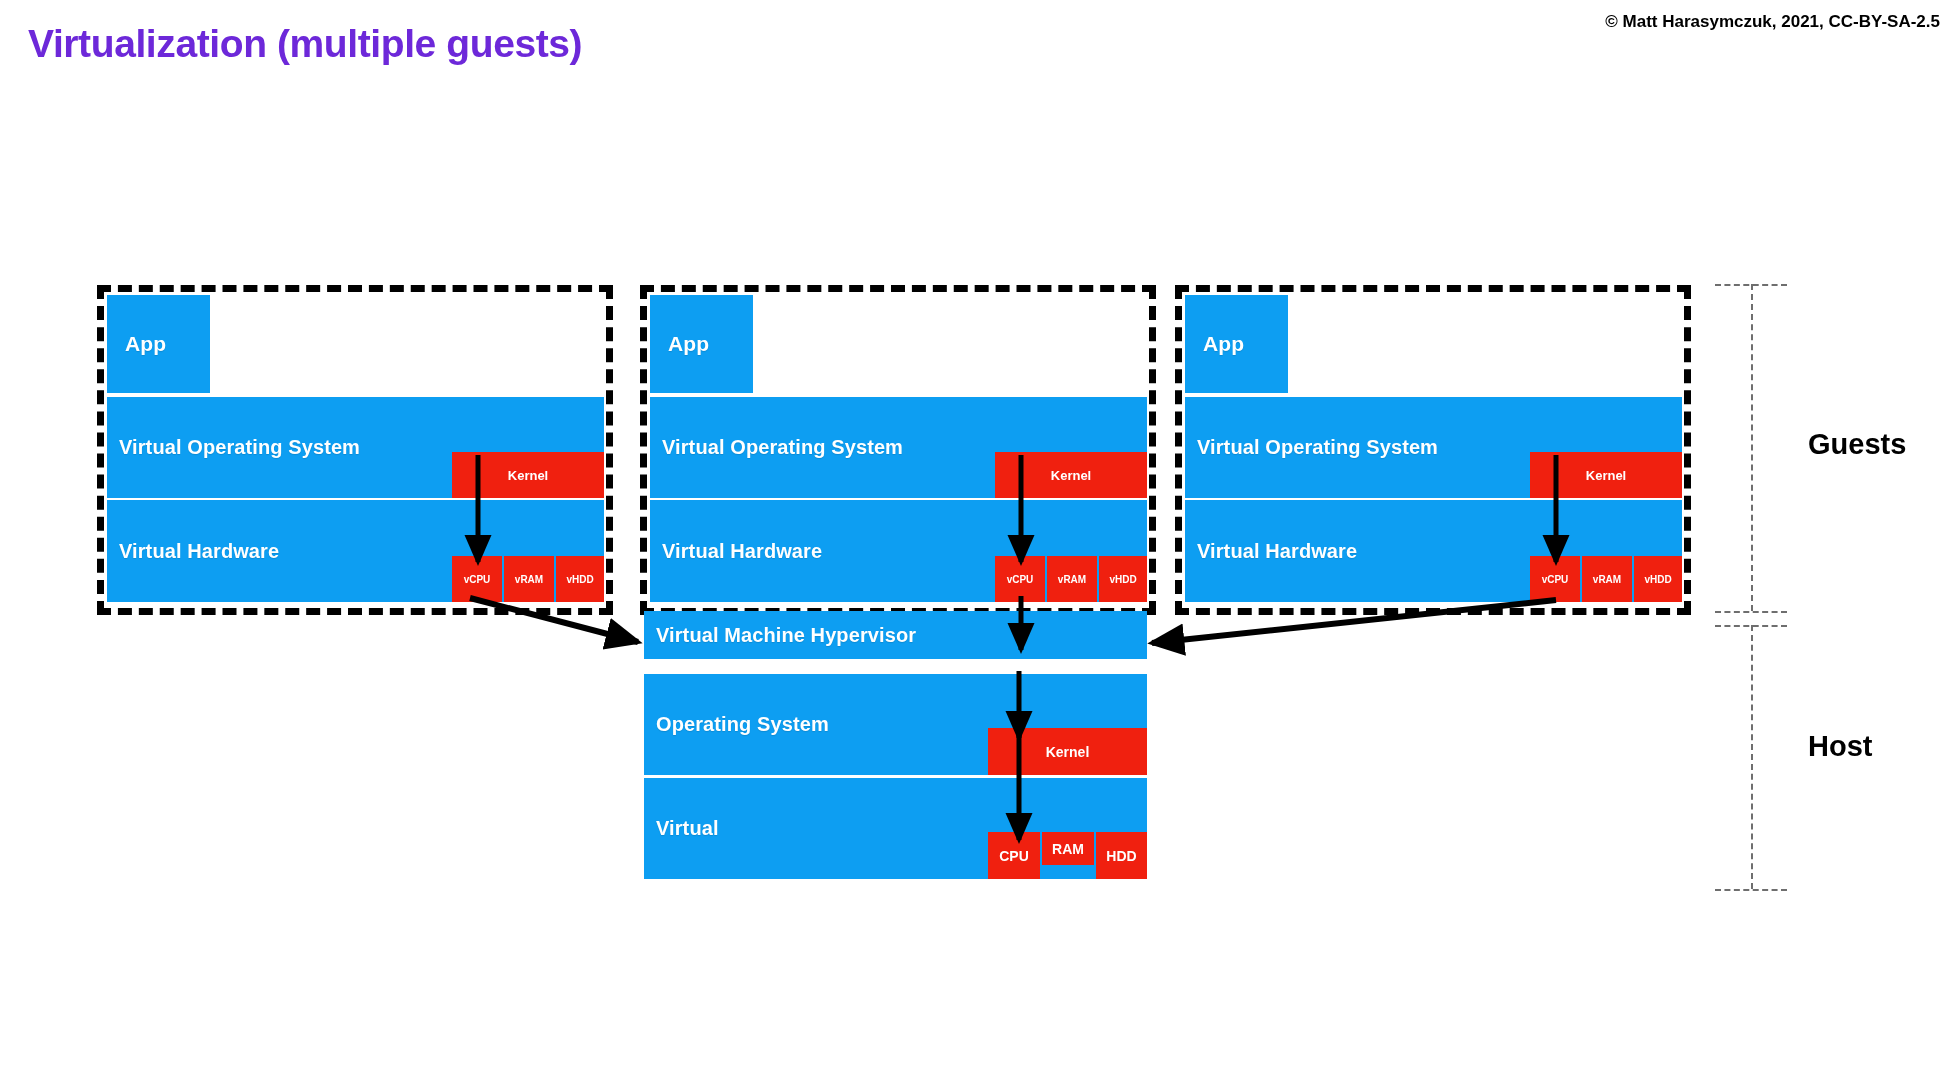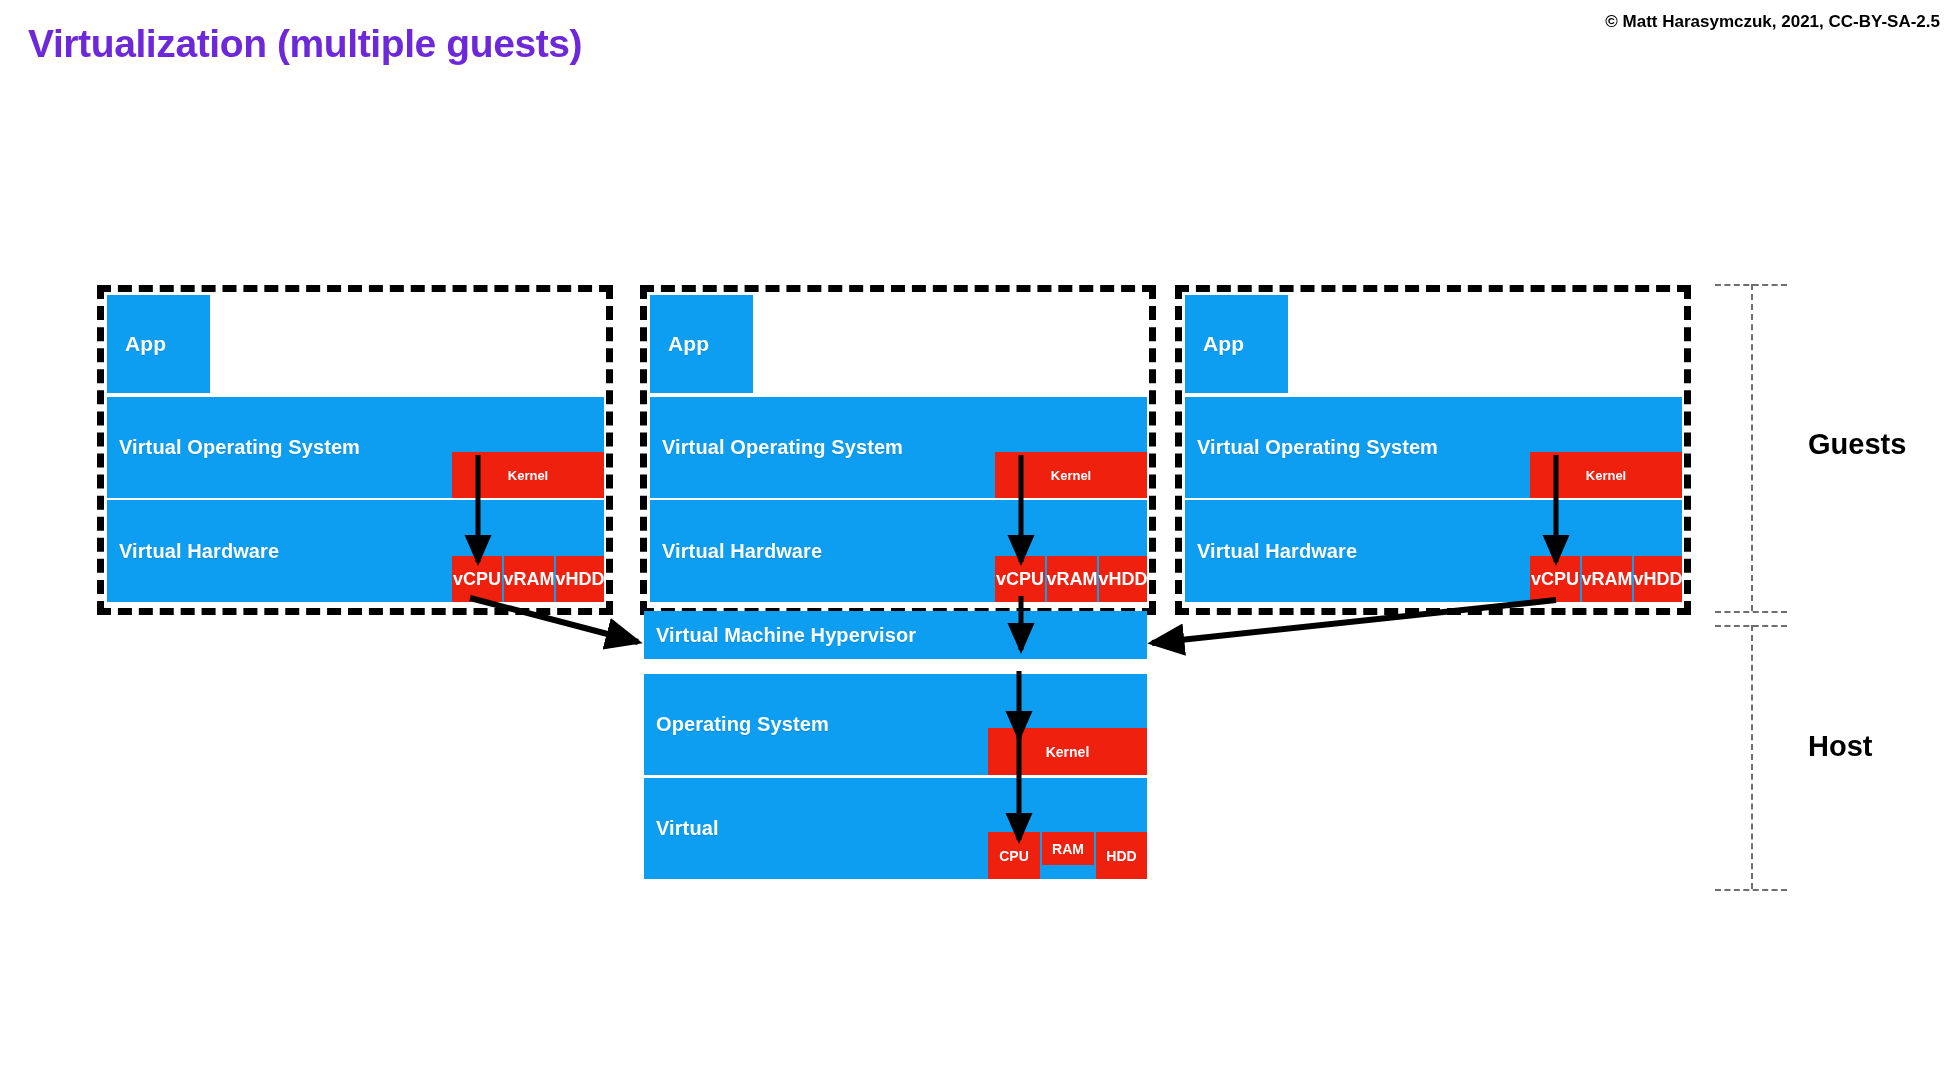--- a/index.html
+++ b/index.html
@@ -79,21 +79,21 @@
     background: #f0200f;
     color: #ffffff;
     display: flex;
     align-items: center;
     justify-content: center;
     font-weight: bold;
     white-space: nowrap;
   }
   .chip.kernel { font-size: 13px; }
   .chip.kernel-big { font-size: 14px; }
-  .chip.res { font-size: 18px; }
+  .chip.res { font-size: 10px; }
   .chip.res-big { font-size: 14px; }
 
   
   .arrow-layer {
     position: absolute;
     left: 0; top: 0;
     width: 1960px;
     height: 1080px;
     pointer-events: none;
   }

